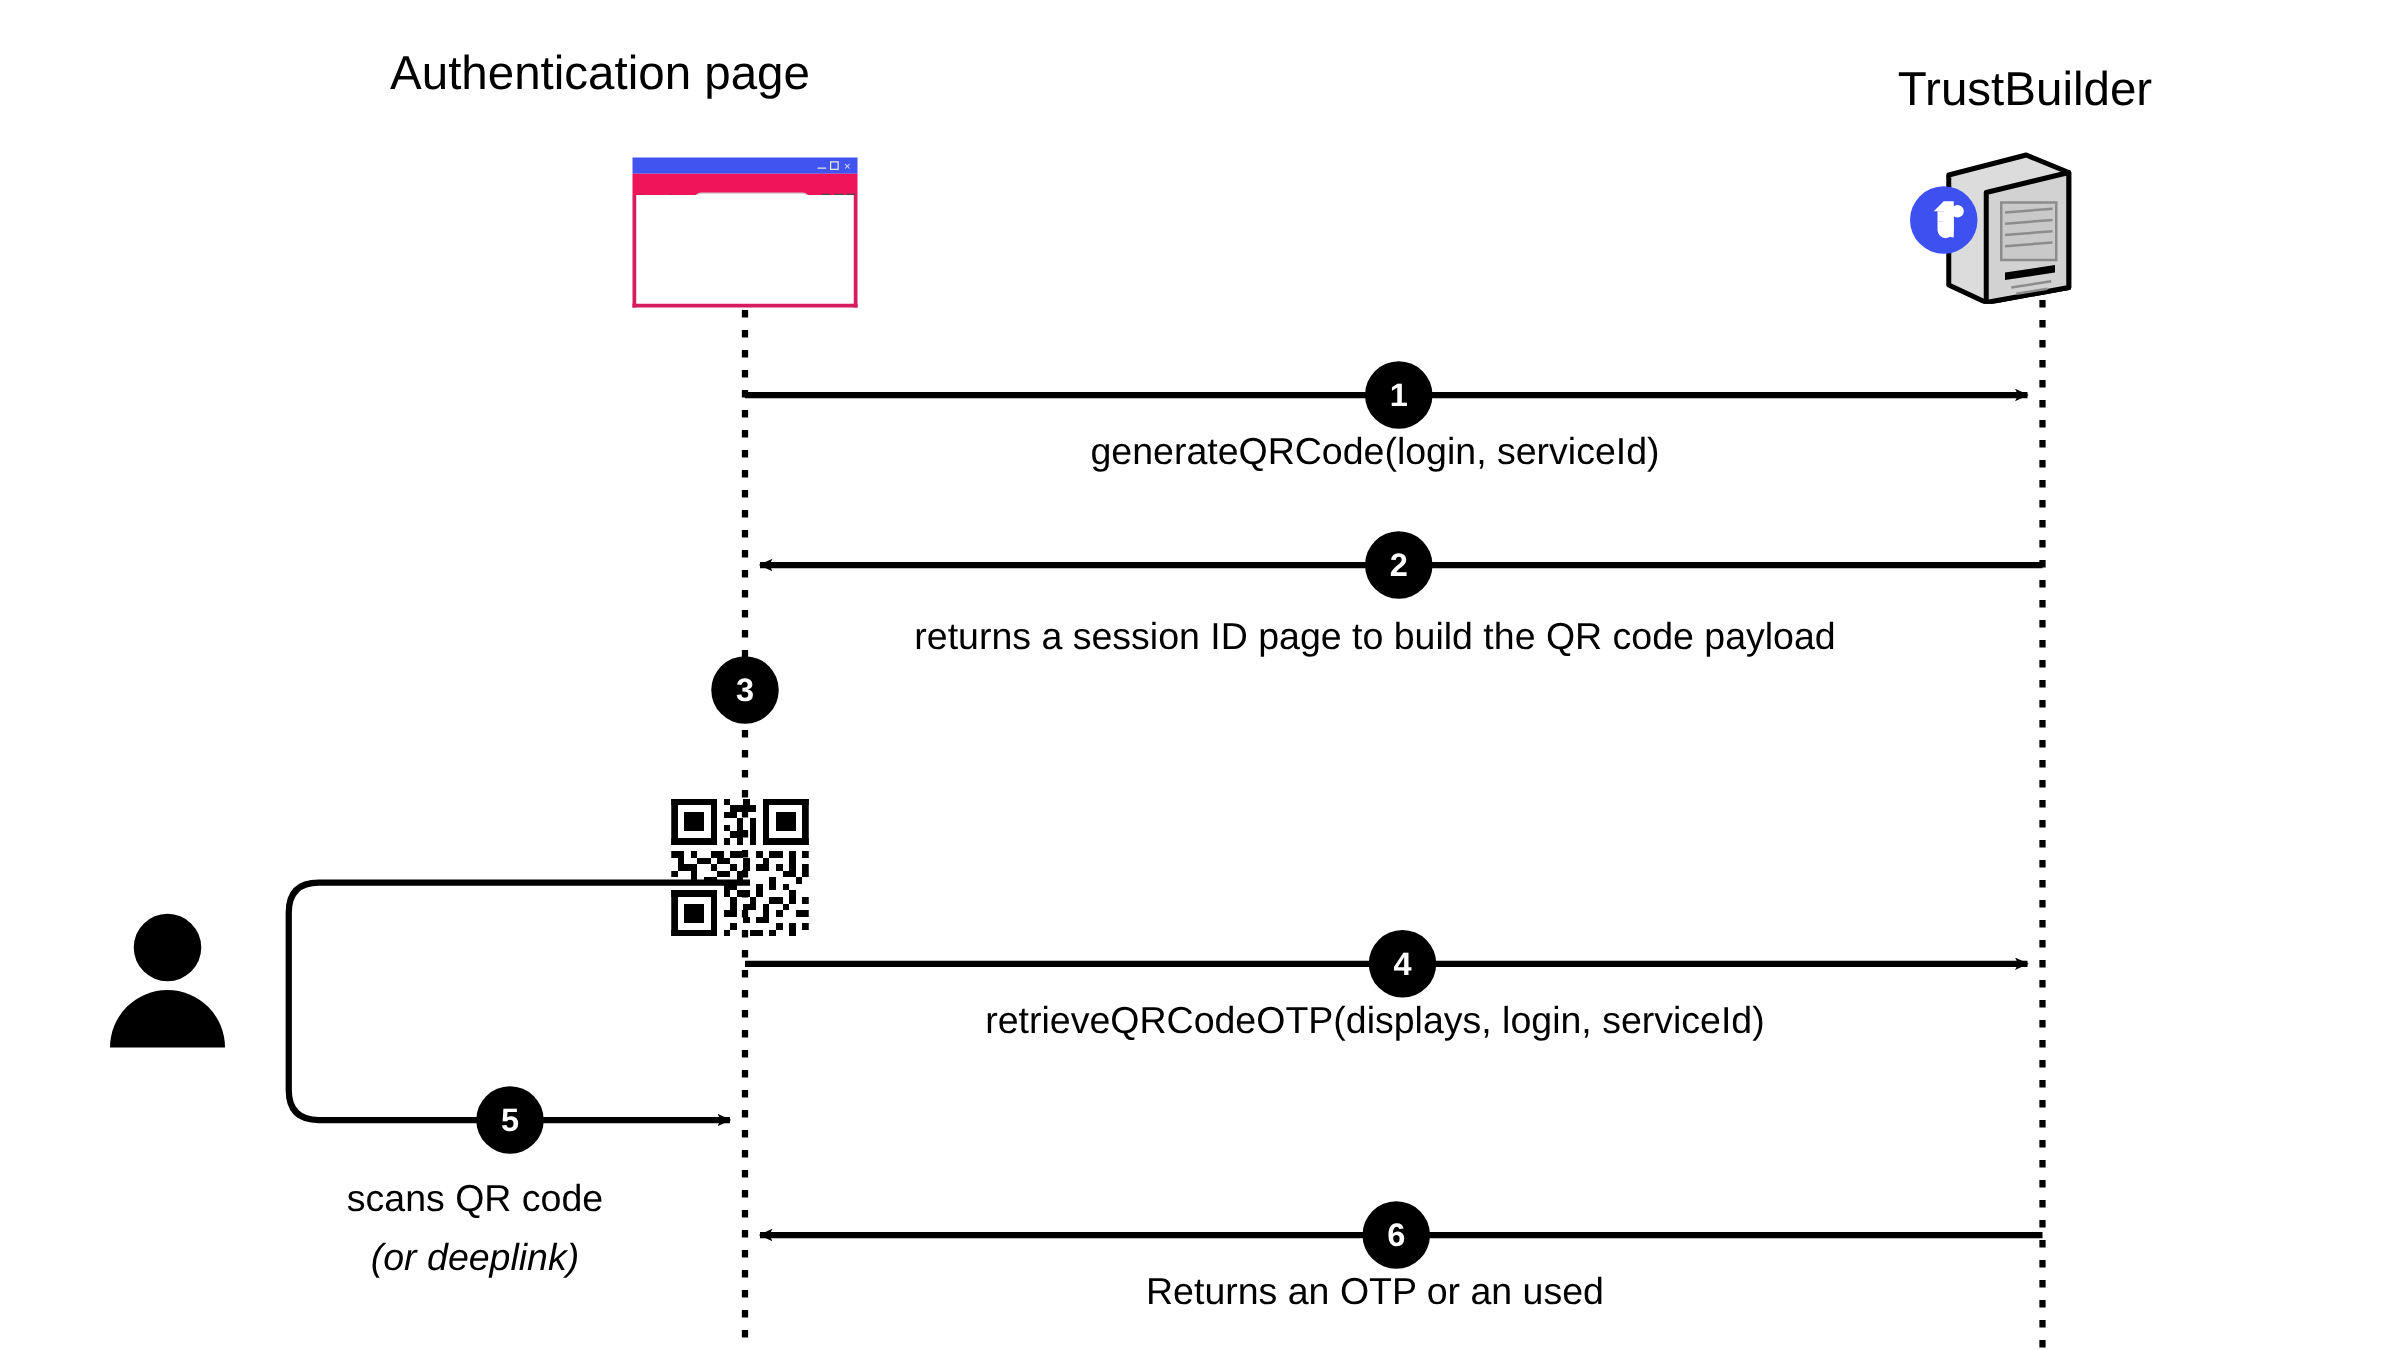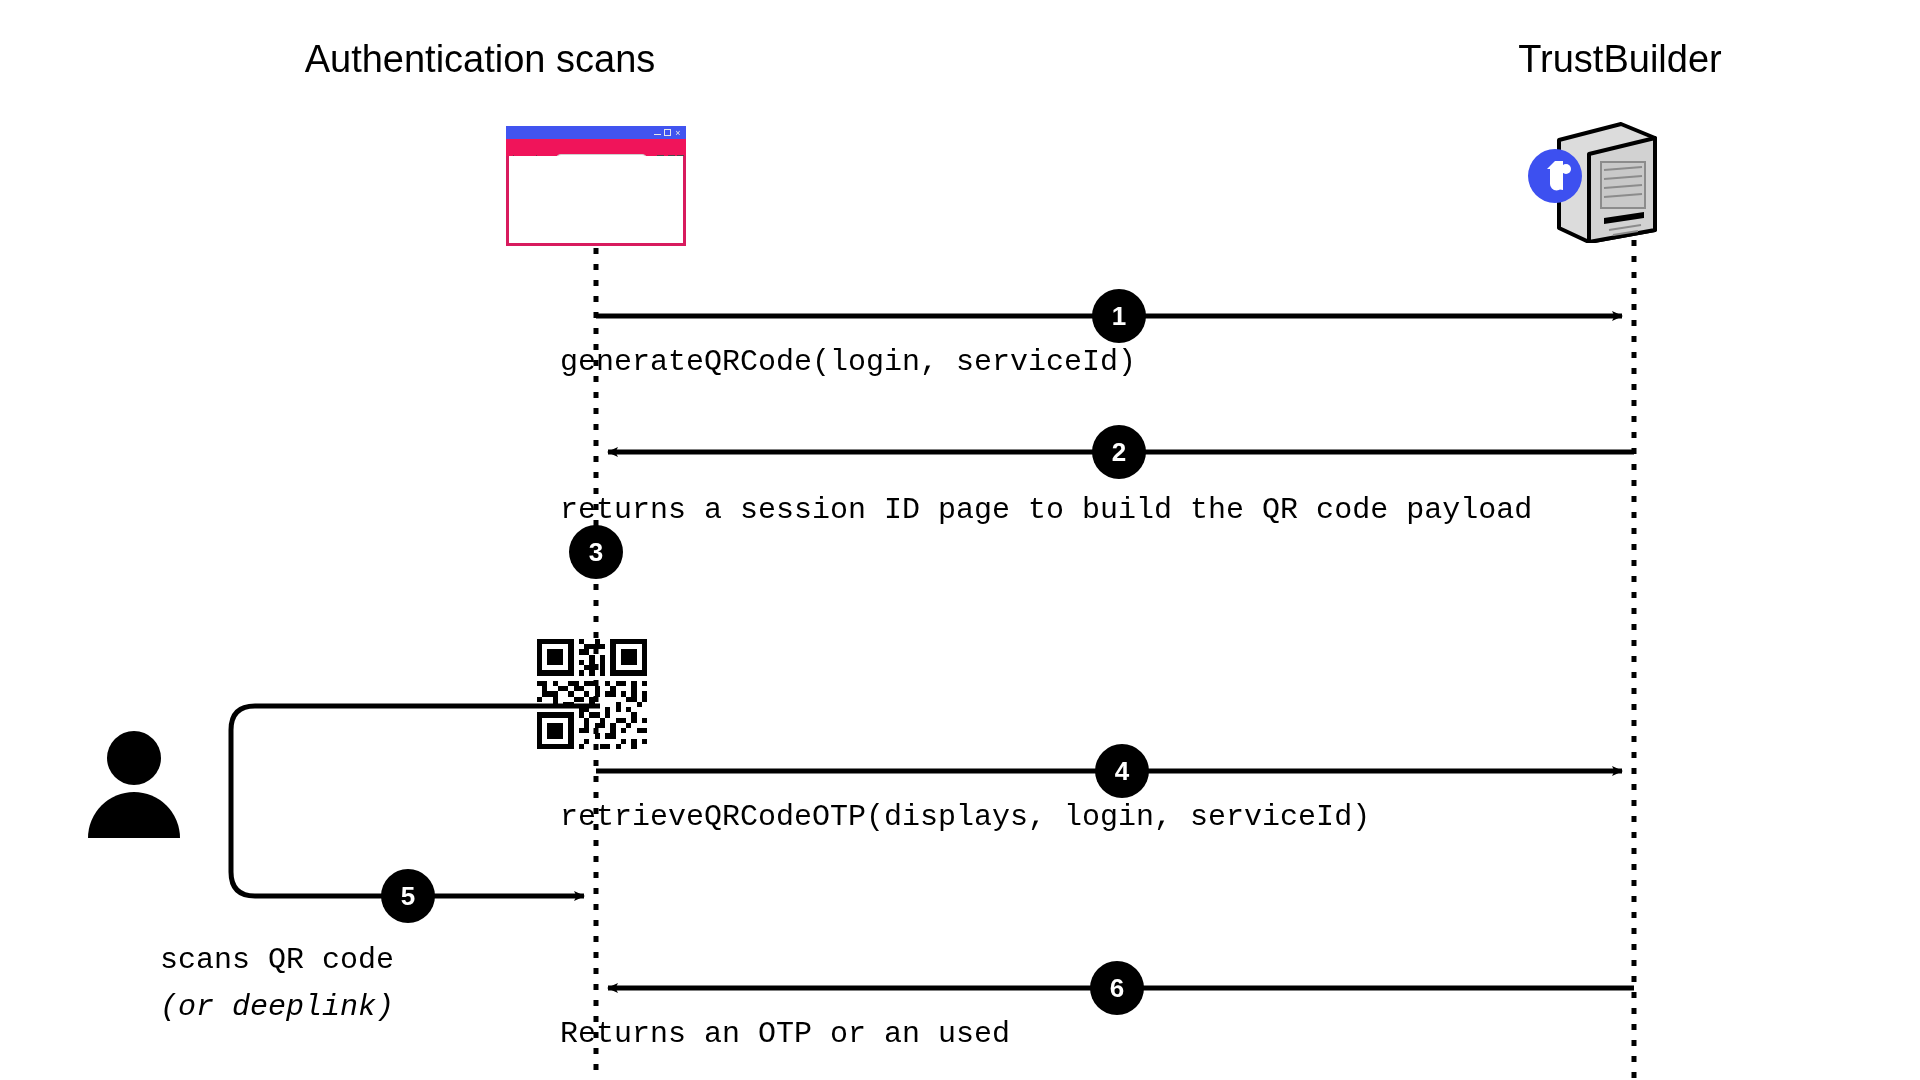--- a/index.html
+++ b/index.html
@@ -20,21 +20,21 @@
 
   .actor-title {
     position: absolute;
     font-size: 38px;
     color: #000000;
     white-space: nowrap;
     text-align: center;
     line-height: 1;
   }
   #title-auth { left: 180px; top: 40px; width: 600px; }
-  #title-tb   { left: 1340px; top: 40px; width: 560px; }
+  #title-tb   { left: 1340px; top: 53px; width: 560px; }
 
   
   .browser-icon {
     position: absolute;
     left: 506px; top: 126px;
     width: 180px; height: 120px;
   }
   .bw-titlebar {
     position: absolute; left: 0; top: 0;
     width: 100%; height: 13px;
@@ -109,32 +109,31 @@
     justify-content: center;
     line-height: 1;
   }
 
   
   .msg-label {
     position: absolute;
     font-size: 30px;
     color: #000000;
     white-space: nowrap;
-    text-align: left;
+    text-align: center;
     line-height: 1.15;
-    font-family: Liberation Mono, monospace;
   }
   .msg-label.italic { font-style: italic; }
 </style>
 </head>
 <body>
 
 <div id="stage">
 
-  <div class="actor-title" id="title-auth">Authentication scans</div>
+  <div class="actor-title" id="title-auth">Authentication page</div>
   <div class="actor-title" id="title-tb">TrustBuilder</div>
 
   <div class="browser-icon">
     <div class="bw-titlebar">
       <div class="bw-win-btn bw-min"></div>
       <div class="bw-win-btn bw-max"></div>
       <div class="bw-win-btn bw-cls">×</div>
     </div>
     <div class="bw-toolbar">
       <div class="bw-arrow back"></div>

